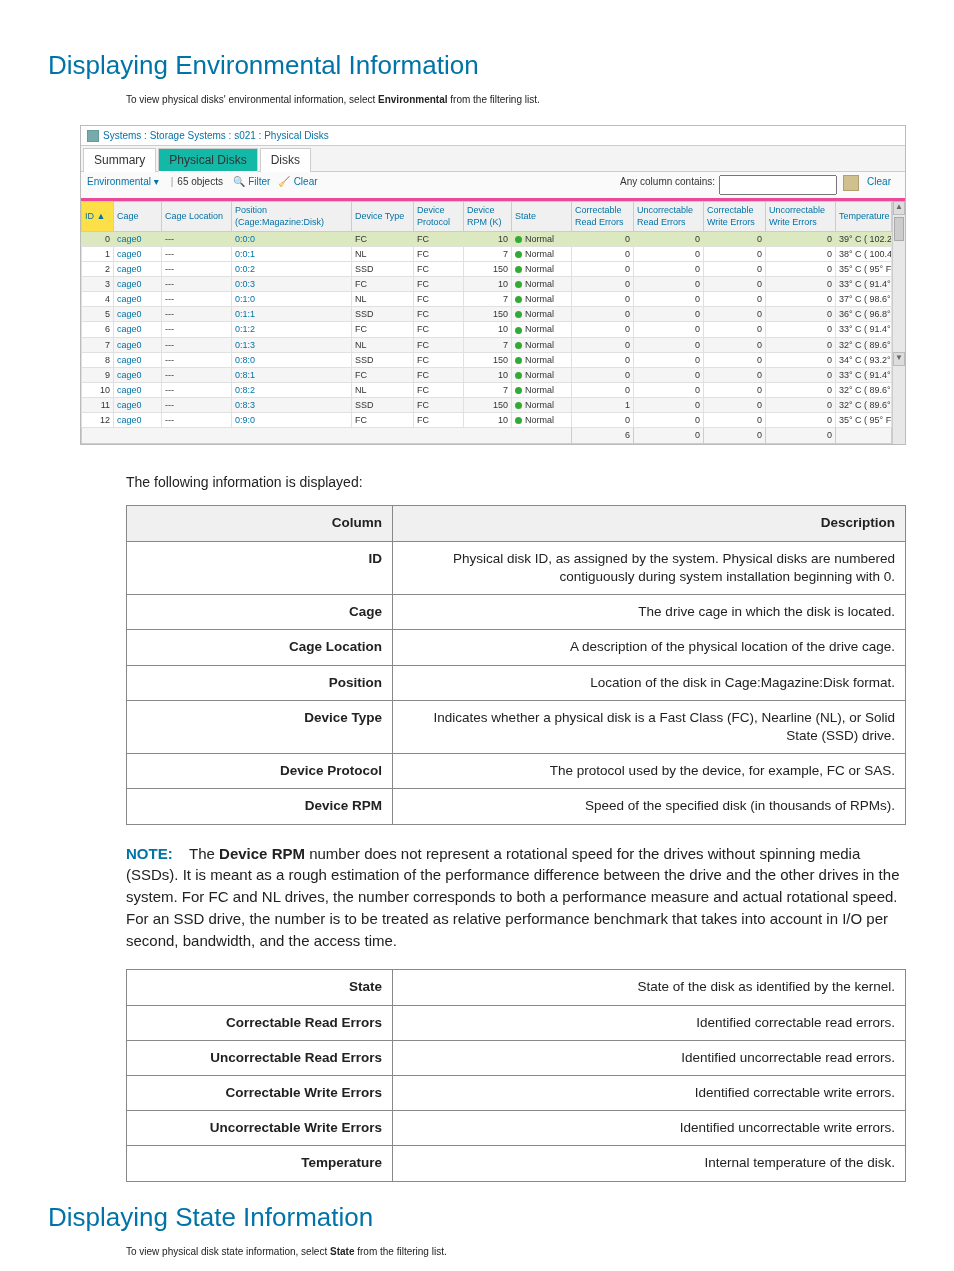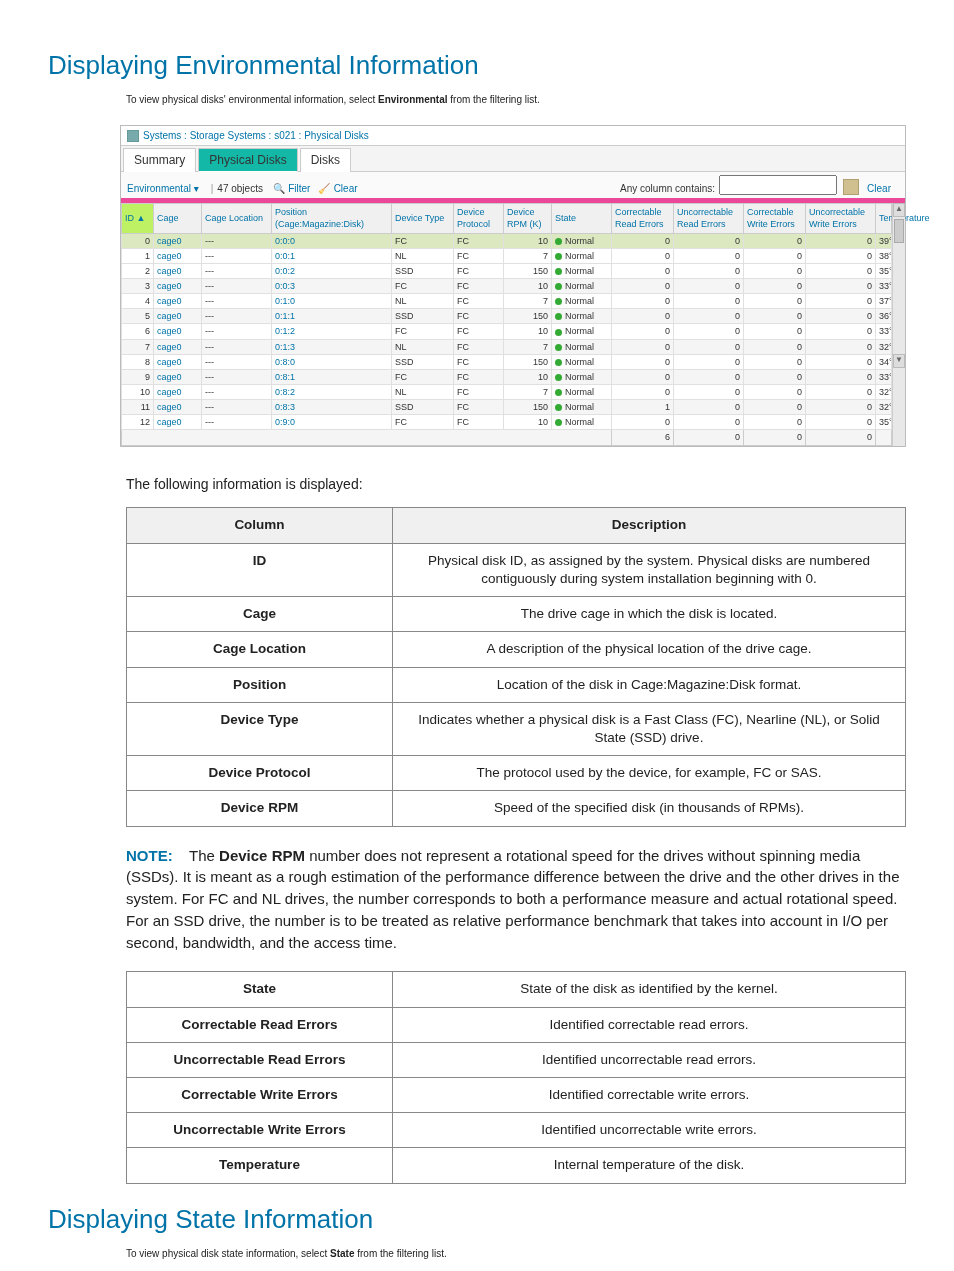--- a/index.html
+++ b/index.html
@@ -1,46 +1,46 @@
 <!DOCTYPE html>
 <html><head>
 <meta charset="utf-8">
 <style>
 body{font-family:Arial,Helvetica,sans-serif;margin:0;padding:48px 48px 80px;width:954px;box-sizing:border-box;color:#222;font-size:13px;line-height:1.35}
 h1{color:#0073a8;font-weight:400;font-size:26px;margin:0 0 10px}
 .intro{margin:0 0 18px 78px;font-size:10px}
-.screenshot{border:1px solid #bbb;margin:0 0 28px 72px;font-size:10px;color:#333;background:#fff}
+.screenshot{border:1px solid #bbb;margin:0 0 28px 32px;font-size:10px;color:#333;background:#fff}
 .ss-title{background:#fff;border-bottom:1px solid #ccc;color:#0073a8;padding:3px 6px;font-size:10px}
 .ss-title .icon{display:inline-block;width:10px;height:10px;background:#7aa;border:1px solid #699;vertical-align:middle;margin-right:4px}
 .ss-tabs{display:flex;border-bottom:1px solid #ccc;background:#f4f4f4}
 .ss-tab{padding:3px 10px;border:1px solid #ccc;border-bottom:none;margin:2px 0 -1px 2px;background:#fff;font-size:12px}
 .ss-tab.active{background:#14b8a6;border-bottom:1px solid #fff}
-.ss-toolbar{display:flex;align-items:flex-end;border-bottom:5px solid #ec4899;padding:3px 6px;background:#fafafa;font-size:10px}
+.ss-toolbar{display:flex;align-items:flex-start;border-bottom:3px solid #ec4899;padding:3px 6px;background:#fafafa;font-size:10px}
 .ss-toolbar .link{color:#0073a8;margin-right:8px;cursor:pointer}
 .ss-toolbar .sep{color:#999;margin:0 4px}
 .ss-toolbar .spacer{flex:1}
 .ss-toolbar input{height:14px;font-size:10px;width:110px;margin-left:4px}
 .ss-toolbar .iconbtn{display:inline-block;width:14px;height:14px;background:#d0c090;border:1px solid #b0a070;margin-left:6px;vertical-align:middle}
 .grid{width:100%;border-collapse:collapse;table-layout:fixed}
 .grid th{background:#f0f0f0;border:1px solid #ccc;padding:2px 3px;font-weight:400;font-size:9px;text-align:left;color:#0073a8}
-.grid th.sorted{background:#bef264}
+.grid th.sorted{background:#fde047}
 .grid td{border:1px solid #e0e0e0;padding:1px 3px;font-size:9px;white-space:nowrap;overflow:hidden}
 .grid td.num{text-align:right}
 .grid td .link{color:#0073a8}
 .grid tr.alt td{background:#f5f5f5}
 .grid tr.hl td{background:#dce8c0}
 .state-dot{display:inline-block;width:7px;height:7px;border-radius:50%;background:#3a3;vertical-align:middle;margin-right:3px}
 .grid tfoot td{background:#f5f5f5;border:1px solid #ccc;font-size:9px;text-align:right}
 .scrollcol{width:12px;background:#e8e8e8;border-left:1px solid #ccc}
 .scroll-up,.scroll-dn{height:12px;background:#ddd;border:1px solid #bbb;text-align:center;font-size:8px;line-height:10px;color:#666}
 .scroll-thumb{height:22px;background:#ccc;border:1px solid #aaa;margin:2px 1px}
 .scroll-track{height:135px}
 .after-ss{margin:0 0 14px 78px;font-size:14px}
 table.infotbl{width:calc(100% - 78px);margin-left:78px;border-collapse:collapse;margin-bottom:18px}
-table.infotbl th,table.infotbl td{border:1px solid #888;padding:8px 10px;text-align:center;vertical-align:top;font-size:13.5px}
+table.infotbl th,table.infotbl td{border:1px solid #888;padding:8px 10px;text-align:right;vertical-align:top;font-size:13.5px}
 table.infotbl thead th{background:#f0f0f0;font-weight:700}
 table.infotbl tbody td:first-child{font-weight:700;width:245px}
 .note{margin:0 0 18px 78px;font-size:15px;line-height:1.45}
 .note b.lbl{color:#0073a8;font-weight:700}
 .footer{position:absolute;font-size:11px;color:#333}
 .page-wrap{position:relative}
 </style>
 </head>
 <body>
 
@@ -54,21 +54,21 @@
 <div class="screenshot">
   <div class="ss-title"><span class="icon"></span><span>Systems : Storage Systems : s021 : Physical Disks</span></div>
   <div class="ss-tabs">
     <div class="ss-tab">Summary</div>
     <div class="ss-tab active">Physical Disks</div>
     <div class="ss-tab">Disks</div>
   </div>
   <div class="ss-toolbar">
     <span class="link"><span>Environmental</span> ▾</span>
     <span class="sep">|</span>
-    <span>47 objects</span>
+    <span>65 objects</span>
     <span class="link" style="margin-left:10px">🔍 <span>Filter</span></span>
     <span class="link">🧹 <span>Clear</span></span>
     <span class="spacer"></span>
     <span>Any column contains:</span>
     <input type="text" style="">
     <span class="iconbtn"></span>
     <span class="link" style="margin-left:8px">Clear</span>
   </div>
   <div style="display:flex">
     <div style="flex:1">

